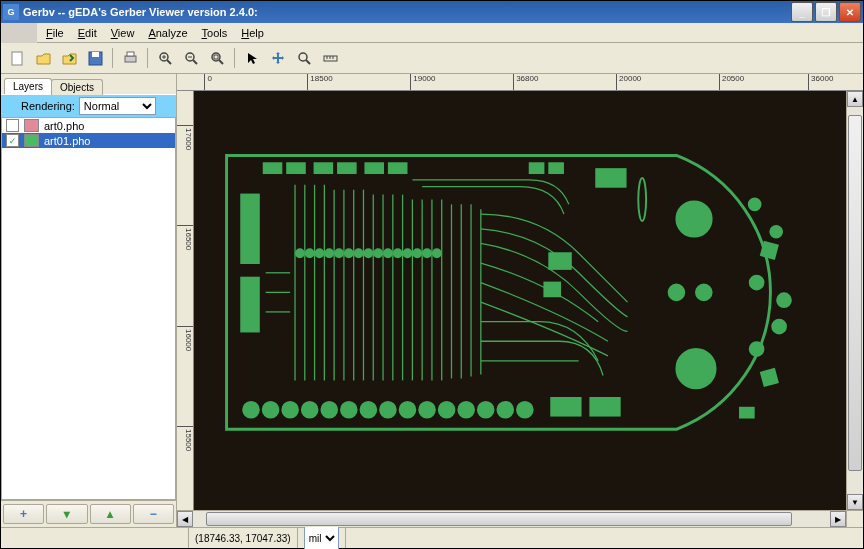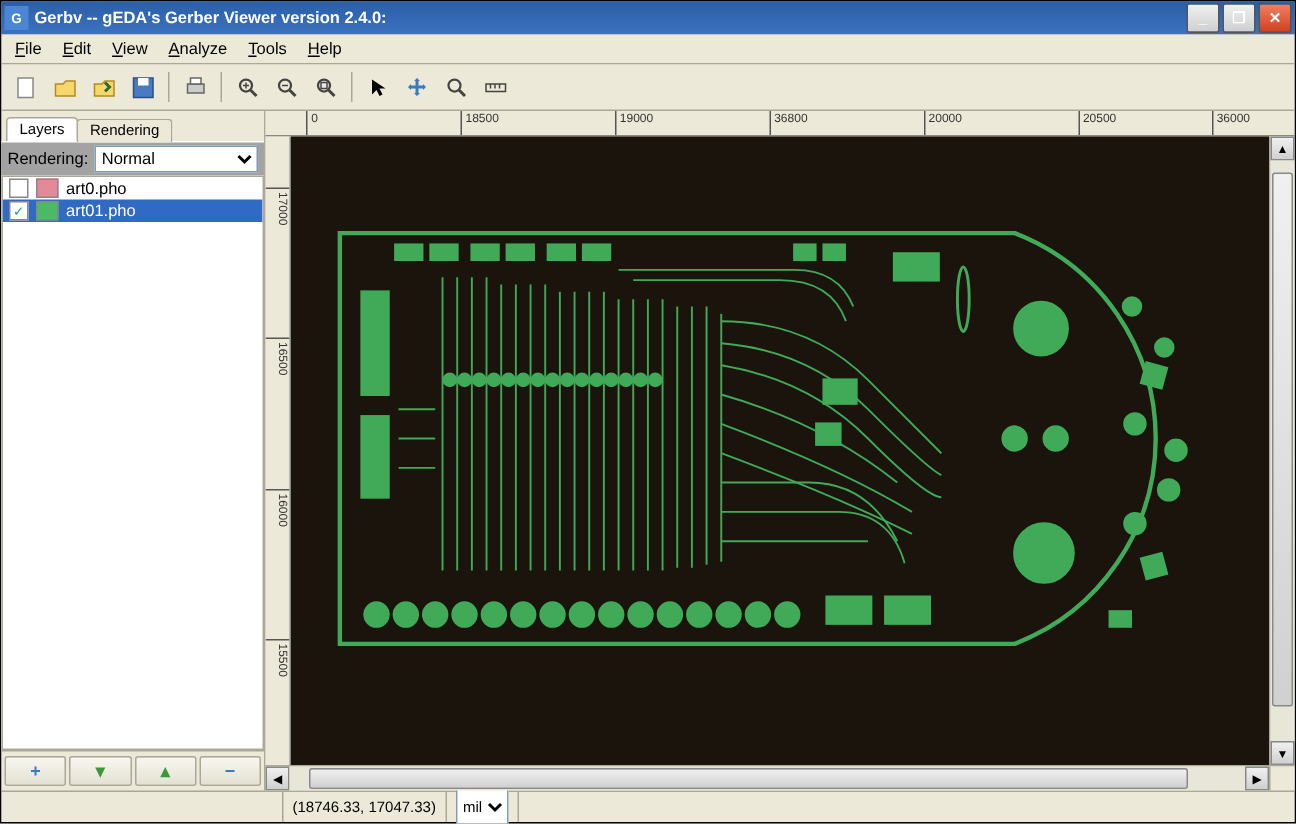--- a/index.html
+++ b/index.html
@@ -3,32 +3,32 @@
 <meta charset="utf-8">
 <style>
   html,body{margin:0;padding:0;font-family:Tahoma,Arial,sans-serif;font-size:11px;background:#d4d0c8;}
   .window{width:864px;height:549px;display:flex;flex-direction:column;border:1px solid #000;box-sizing:border-box;}
   .titlebar{height:22px;background:linear-gradient(to bottom,#2a5ea7,#3d72c0);color:#fff;display:flex;align-items:center;padding:0 2px;font-weight:bold;}
   .titlebar .icon{width:16px;height:16px;background:#4a86d4;margin-right:4px;display:flex;align-items:center;justify-content:center;font-size:9px;color:#fff;}
   .titlebar .title{flex:1;}
   .winbtns{display:flex;gap:2px;}
   .winbtn{width:20px;height:18px;background:linear-gradient(#f0f0f0,#cfcfcf);border:1px solid #555;border-radius:2px;display:flex;align-items:center;justify-content:center;font-size:10px;cursor:pointer;}
   .winbtn.close{background:linear-gradient(#f08060,#d04020);color:#fff;}
-  .menubar{height:19px;background:#ece9d8;border-bottom:1px solid #aca899;display:flex;align-items:center;padding:0 2px;}
+  .menubar{height:19px;background:#ece9d8;border-bottom:1px solid #aca899;display:flex;align-items:center;padding:0 2px;margin-left:36px;}
   .menuitem{padding:1px 7px;cursor:pointer;}
   .menuitem u{text-decoration:underline;}
   .toolbar{height:28px;background:#ece9d8;border-bottom:1px solid #aca899;display:flex;align-items:center;padding:1px 4px;gap:2px;}
   .tbtn{width:22px;height:22px;border:1px solid transparent;border-radius:2px;display:flex;align-items:center;justify-content:center;cursor:pointer;}
   .tsep{width:1px;height:20px;background:#aca899;margin:0 3px;}
   .body{flex:1;display:flex;min-height:0;}
   .sidebar{width:175px;display:flex;flex-direction:column;border-right:1px solid #aca899;background:#ece9d8;}
   .tabs{height:20px;display:flex;align-items:flex-end;padding:0 3px;}
   .tab{padding:2px 8px 2px;border:1px solid #aca899;border-bottom:none;background:#fff;border-radius:3px 3px 0 0;margin-right:-1px;font-size:10px;cursor:pointer;}
   .tab.inactive{background:#ece9d8;position:relative;top:1px;}
-  .renderrow{height:22px;display:flex;align-items:center;padding:0 4px;gap:4px;background:#a3a3a3;border-top:1px solid #fff;}
+  .renderrow{height:22px;display:flex;align-items:center;padding:0 20px;gap:4px;background:#7dd3fc;border-top:1px solid #fff;}
   .renderrow select{flex:1;height:18px;font-size:11px;background:#fff;border:1px solid #7f9db9;}
   .layerlist{flex:1;background:#fff;border:1px solid #aca899;margin:0;overflow:auto;}
   .layerrow{display:flex;align-items:center;height:15px;padding:0 4px;gap:5px;}
   .layerrow.sel{background:#316ac5;color:#fff;}
   .layercb{width:11px;height:11px;background:#fff;border:1px solid #888;display:flex;align-items:center;justify-content:center;font-size:9px;color:#2a6;}
   .layercolor{width:13px;height:11px;border:1px solid #888;}
   .layerbtns{height:22px;display:flex;align-items:center;justify-content:center;gap:2px;padding:2px;border-top:1px solid #aca899;}
   .lbtn{flex:1;height:18px;border:1px solid #aca899;background:linear-gradient(#f8f6ef,#e4e1d4);border-radius:2px;display:flex;align-items:center;justify-content:center;cursor:pointer;font-weight:bold;font-size:12px;}
   .canvaswrap{flex:1;display:flex;flex-direction:column;min-width:0;}
   .rulerH{height:16px;background:#ece9d8;border-bottom:1px solid #888;position:relative;font-size:8px;color:#333;overflow:hidden;}
@@ -148,21 +148,21 @@
           <line x1="7" y1="5" x2="7" y2="8" stroke="#444"></line>
           <line x1="10" y1="5" x2="10" y2="8" stroke="#444"></line>
         </svg>
       </div>
   </div>
 
   <div class="body">
     <div class="sidebar">
       <div class="tabs">
         <div class="tab">Layers</div>
-        <div class="tab inactive">Rendering</div>
+        <div class="tab inactive">Objects</div>
       </div>
       <div class="renderrow">
         <span>Rendering:</span>
         <select><option>Normal</option></select>
       </div>
       <div class="layerlist">
         <div class="layerrow">
           <span class="layercb"></span>
           <span class="layercolor" style="background:#e38a99"></span>
           <span>art0.pho</span>

